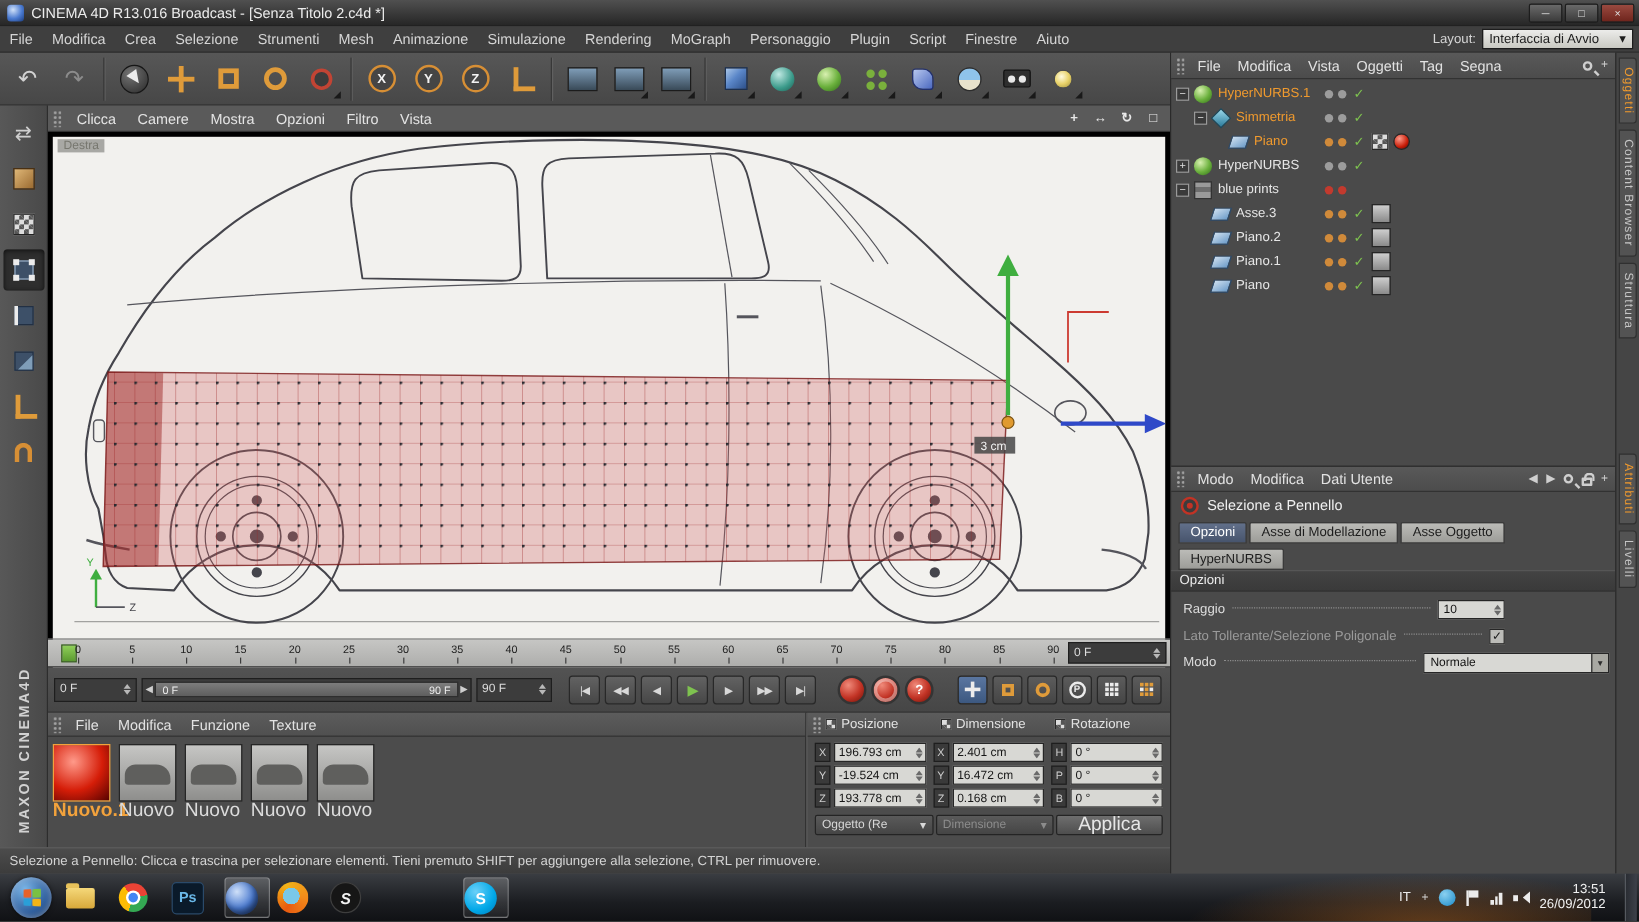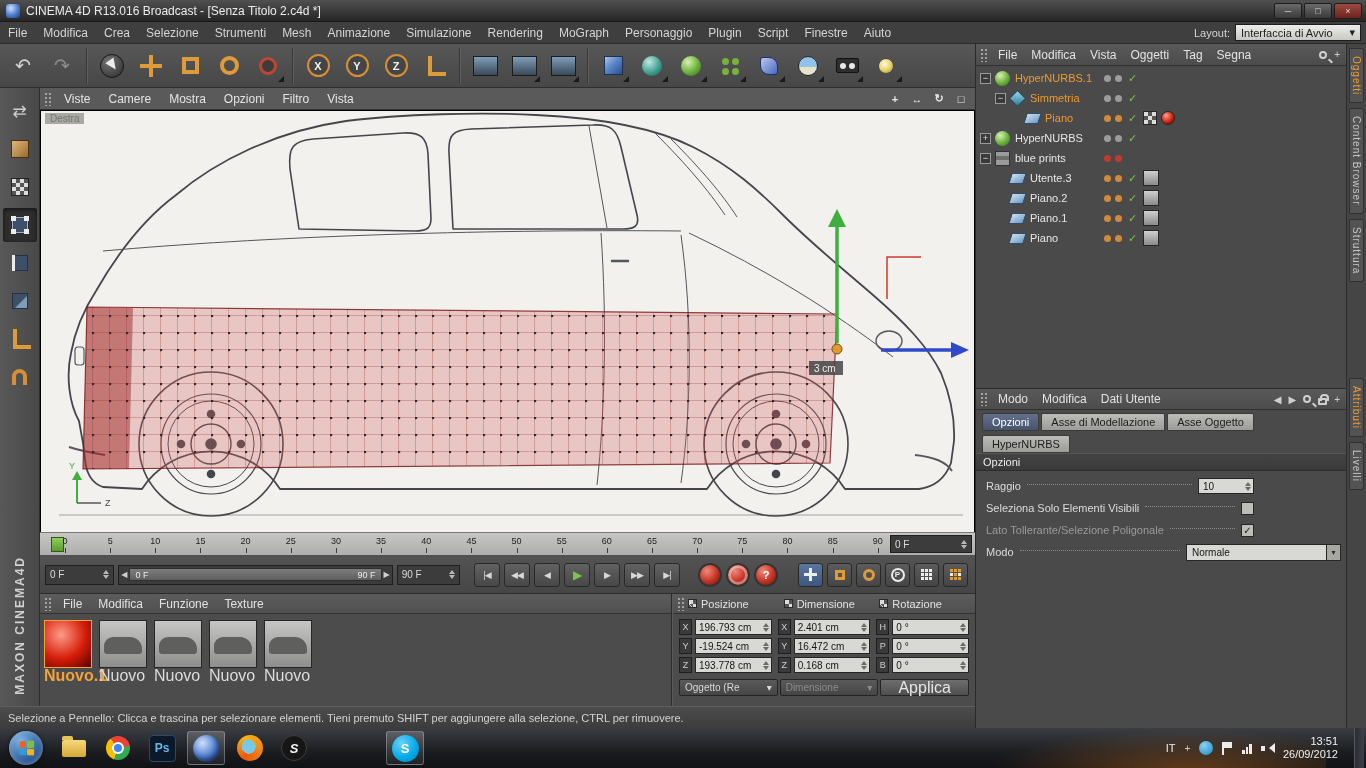--- a/index.html
+++ b/index.html
@@ -65,21 +65,21 @@
 .l-magnet{width:15px;height:16px;border:4px solid #d78f35;border-bottom:0;border-radius:9px 9px 0 0;}
 #brand{margin-top:auto;display:flex;align-items:center;justify-content:center;height:150px;}
 #brand span{writing-mode:vertical-rl;transform:rotate(180deg);font-weight:bold;font-size:12px;letter-spacing:2px;color:#d2d2d2;}
 
 #vp-menu{left:40px;top:88px;width:935px;height:22px;background:#5a5a5a;border-bottom:1px solid #323232;display:flex;align-items:center;color:#e4e4e4;font-size:12px;}
 .grip{width:7px;height:14px;margin:0 4px;background-image:radial-gradient(#a2a2a2 1px,transparent 1.3px);background-size:4px 4px;flex:none;}
 .vp-item{padding:0 9px;}
 .vp-right{margin-left:auto;display:flex;gap:6px;padding-right:6px;}
 .vpbtn{width:16px;height:16px;display:flex;align-items:center;justify-content:center;color:#e8e8e8;font-size:11px;font-weight:bold;}
 
-#viewport{left:40px;top:110px;width:935px;height:474px;background:#f2f1ee;border:1px solid #000000;overflow:hidden;}
+#viewport{left:40px;top:110px;width:935px;height:474px;background:#f2f1ee;border:4px solid #000000;overflow:hidden;}
 #vp-label{position:absolute;left:4px;top:2px;background:#a8a8a4;color:#77776f;font-size:10px;padding:0 5px;z-index:3;}
 #car{position:absolute;left:0;top:0;width:935px;height:422px;}
 
 #ruler{left:40px;top:532px;width:935px;height:24px;background:linear-gradient(#c6c6c4,#aeaeac);border-top:1px solid #787878;border-bottom:1px solid #505050;color:#1e1e1e;font-size:9px;}
 #marker{position:absolute;left:11px;top:4px;width:13px;height:15px;background:linear-gradient(#90d05a,#5a9a2f);border:1px solid #2f5a14;}
 #ticks{position:absolute;left:20px;right:92px;top:3px;display:flex;justify-content:space-between;}
 .tick{position:relative;text-align:center;min-width:10px;}
 .tick::after{content:"";position:absolute;left:50%;bottom:-7px;width:1px;height:5px;background:#3c3c3c;}
 #rul-field{position:absolute;right:3px;top:2px;width:82px;height:18px;background:#3c3c3c;border:1px solid #1e1e1e;color:#ddd;font-size:10px;display:flex;align-items:center;justify-content:space-between;padding:0 4px;}
 
@@ -191,21 +191,21 @@
 .vgap{height:86px;flex:none;}
 
 #status{left:0;top:706px;width:975px;height:22px;background:linear-gradient(#4c4c4c,#3c3c3c);border-top:1px solid #5e5e5e;display:flex;align-items:center;padding:0 8px;font-size:11px;color:#d4d4d4;}
 
 #taskbar{left:0;top:728px;width:1366px;height:40px;background:linear-gradient(#3a3d42,#1b1d21 60%,#101114);display:flex;align-items:center;overflow:hidden;}
 #taskbar::before{content:"";position:absolute;right:40px;top:0;width:340px;height:40px;background:radial-gradient(ellipse at 60% 110%,rgba(225,125,35,.4),transparent 70%);}
 #orb{width:34px;height:34px;border-radius:50%;margin:0 9px;background:radial-gradient(circle at 35% 30%,#7ab6e8,#2a5a9a 60%,#122c50);box-shadow:inset 0 0 7px rgba(255,255,255,.45),0 0 4px rgba(0,0,0,.6);display:flex;align-items:center;justify-content:center;position:relative;flex:none;}
 .flag{width:15px;height:14px;display:grid;grid-template-columns:1fr 1fr;grid-template-rows:1fr 1fr;gap:1px;transform:perspective(40px) rotateY(-16deg);}
 .flag i{border-radius:1px;}
 .flag .f1{background:#e8622a;} .flag .f2{background:#7ac143;} .flag .f3{background:#2a9fd8;} .flag .f4{background:#f2b418;}
-.tico{width:38px;height:34px;margin:0 3px;display:flex;align-items:center;justify-content:center;border-radius:3px;flex:none;position:relative;z-index:1;}
+.tico{width:38px;height:34px;margin:0 3px;display:flex;align-items:center;justify-content:flex-start;border-radius:3px;flex:none;position:relative;z-index:1;}
 .tico.run{background:linear-gradient(rgba(255,255,255,.2),rgba(255,255,255,.06));border:1px solid rgba(255,255,255,.28);}
 .ic-folder{width:24px;height:17px;background:linear-gradient(#f5d87a,#d8a83a);border-radius:2px;position:relative;}
 .ic-folder::before{content:"";position:absolute;top:-4px;left:0;width:11px;height:4px;background:#e8c25a;border-radius:2px 2px 0 0;}
 .ic-chrome{width:24px;height:24px;border-radius:50%;background:#ea4335;background:conic-gradient(from -40deg,#ea4335 0 120deg,#34a853 120deg 240deg,#fbbc05 240deg 360deg);position:relative;}
 .ic-chrome::after{content:"";position:absolute;left:6px;top:6px;width:12px;height:12px;border-radius:50%;background:#fff;}
 .ic-chrome::before{content:"";position:absolute;left:8px;top:8px;width:8px;height:8px;border-radius:50%;background:#4285f4;z-index:2;}
 .ic-ps{width:27px;height:27px;background:#0a1a2a;border:1px solid #2a4a6a;border-radius:4px;color:#6ab8e8;font-size:12px;font-weight:bold;display:flex;align-items:center;justify-content:center;}
 .ic-c4d{width:27px;height:27px;border-radius:50%;background:radial-gradient(circle at 35% 30%,#cfe0f8,#4a7ad0 55%,#1a3a7a);box-shadow:inset -2px -3px 5px rgba(0,0,0,.45);}
 .ic-ff{width:26px;height:26px;border-radius:50%;background:radial-gradient(circle at 45% 45%,#7ac8e8 0 34%,transparent 35%),conic-gradient(from 90deg,#f28a1a,#e85a10,#f2b418,#f28a1a);}
 .ic-so{width:26px;height:26px;border-radius:50%;background:#161616;border:1px solid #3e3e3e;color:#f2f2f2;font-weight:bold;font-size:13px;font-style:italic;display:flex;align-items:center;justify-content:center;}
@@ -362,21 +362,21 @@
     <div class="ltbtn">
         <span class="l-magnet"></span>
       </div>
     <div id="brand">
         <span>MAXON CINEMA4D</span>
       </div>
   </div>
 
   <div id="vp-menu" class="abs">
     <span class="grip"></span>
-    <span class="vp-item">Viste</span>
+    <span class="vp-item">Clicca</span>
     <span class="vp-item">Camere</span>
     <span class="vp-item">Mostra</span>
     <span class="vp-item">Opzioni</span>
     <span class="vp-item">Filtro</span>
     <span class="vp-item">Vista</span>
     <span class="vp-right">
       <span class="vpbtn">+</span>
       <span class="vpbtn">↔</span>
       <span class="vpbtn">↻</span>
       <span class="vpbtn">□</span>
@@ -757,21 +757,21 @@
         <span class="oi oi-null"></span>
         <span class="olabel">blue prints</span>
         <span class="ocols">
             <span class="vdot red"></span>
             <span class="vdot red"></span>
           </span>
       </div>
       <div class="om-row lv1">
         <span class="exp none"></span>
         <span class="oi oi-plane"></span>
-        <span class="olabel">Utente.3</span>
+        <span class="olabel">Asse.3</span>
         <span class="ocols">
             <span class="vdot or"></span>
             <span class="vdot or"></span>
             <span class="ochk">✓</span>
             <span class="tagic tex"></span>
           </span>
       </div>
       <div class="om-row lv1">
         <span class="exp none"></span>
         <span class="oi oi-plane"></span>
@@ -813,20 +813,24 @@
       <span class="rp-item">Modifica</span>
       <span class="rp-item">Dati Utente</span>
       <span class="rp-right">
         <span>◀</span>
         <span>▶</span>
         <span class="ic-search"></span>
         <span class="ic-lock"></span>
         <span>+</span>
       </span>
     </div>
+    <div id="am-title">
+      <span class="ic-brush"></span>
+      <span>Selezione a Pennello</span>
+    </div>
     <div id="am-tabs">
       <span class="atab on">Opzioni</span>
       <span class="atab">Asse di Modellazione</span>
       <span class="atab">Asse Oggetto</span>
       <span class="brk"></span>
       <span class="atab">HyperNURBS</span>
     </div>
     <div id="am-sec">
       <span>Opzioni</span>
     </div>
@@ -834,25 +838,20 @@
       <div class="arow w">
         <span class="alabel">Raggio</span>
         <span class="leader"></span>
         <span class="afield">
             <span>10</span>
             <span class="spin">
               <i class="su"></i>
               <i class="sd"></i>
             </span>
           </span>
-      </div>
-      <div class="arow w">
-        <span class="alabel">Seleziona Solo Elementi Visibili</span>
-        <span class="leader"></span>
-        <span class="acheck"></span>
       </div>
       <div class="arow w">
         <span class="alabel dim">Lato Tollerante/Selezione Poligonale</span>
         <span class="leader"></span>
         <span class="acheck">
             <span class="ck">✓</span>
           </span>
       </div>
       <div class="arow" style="width:355px;">
         <span class="alabel">Modo</span>

